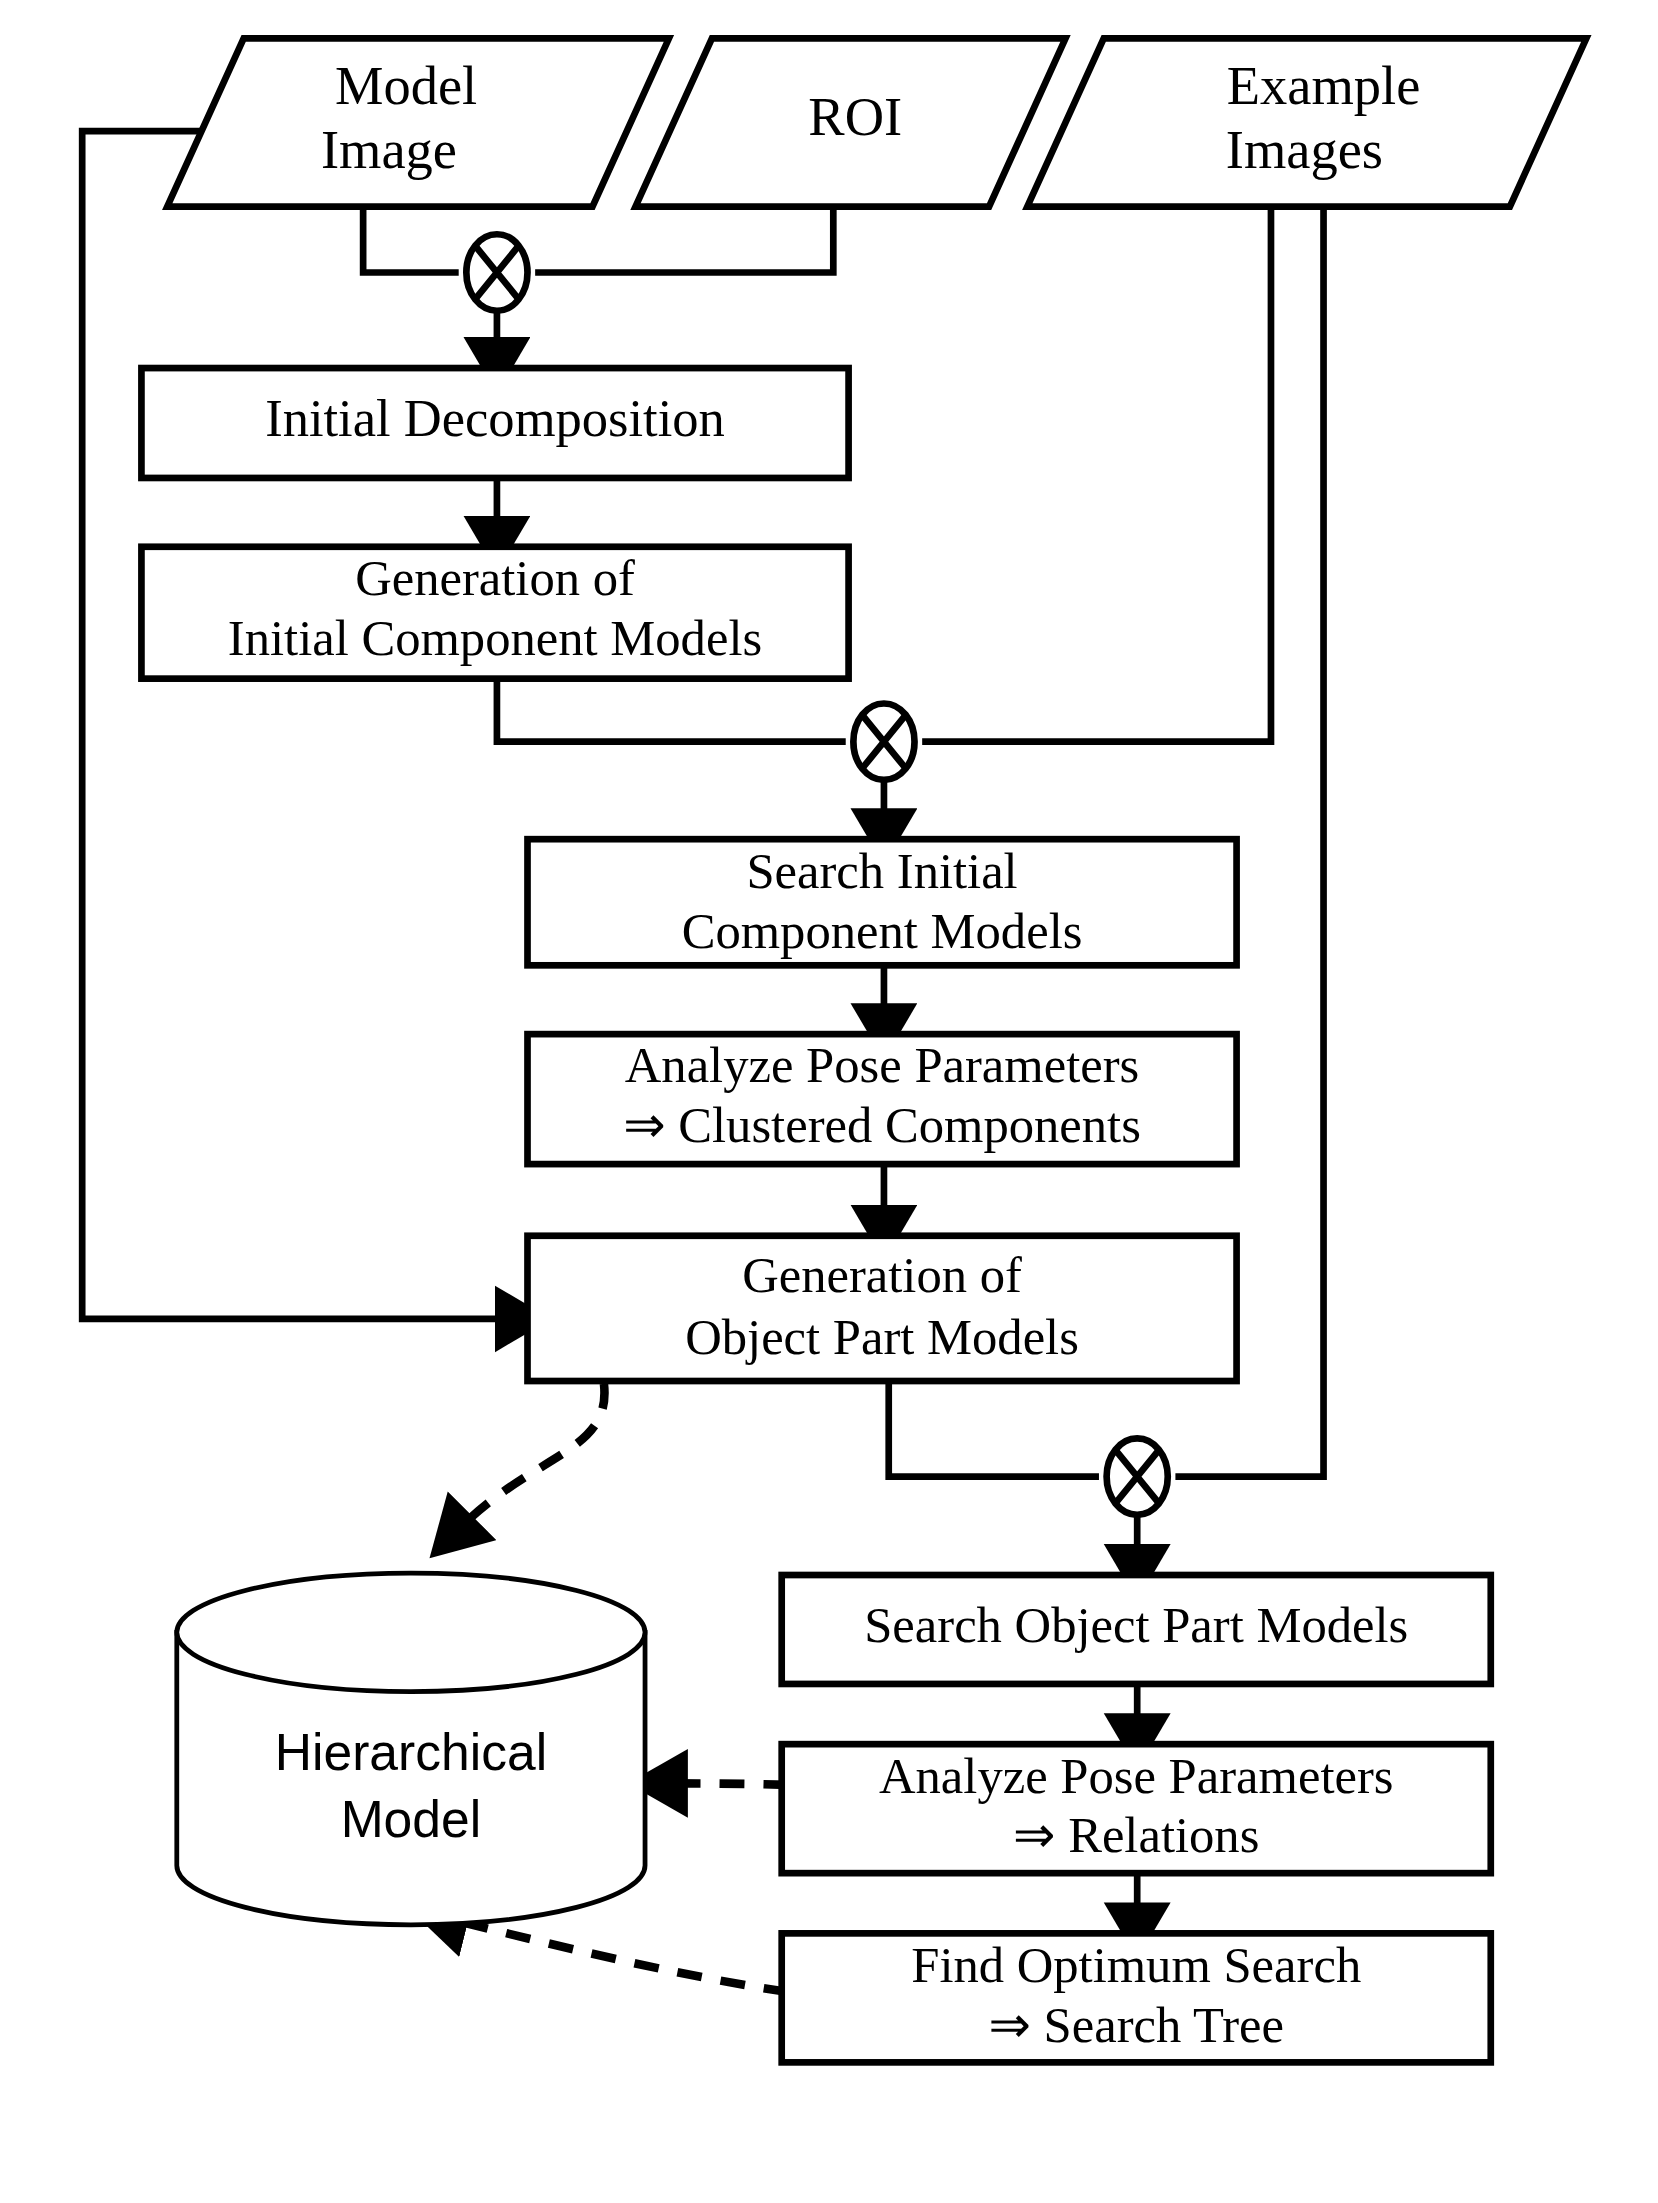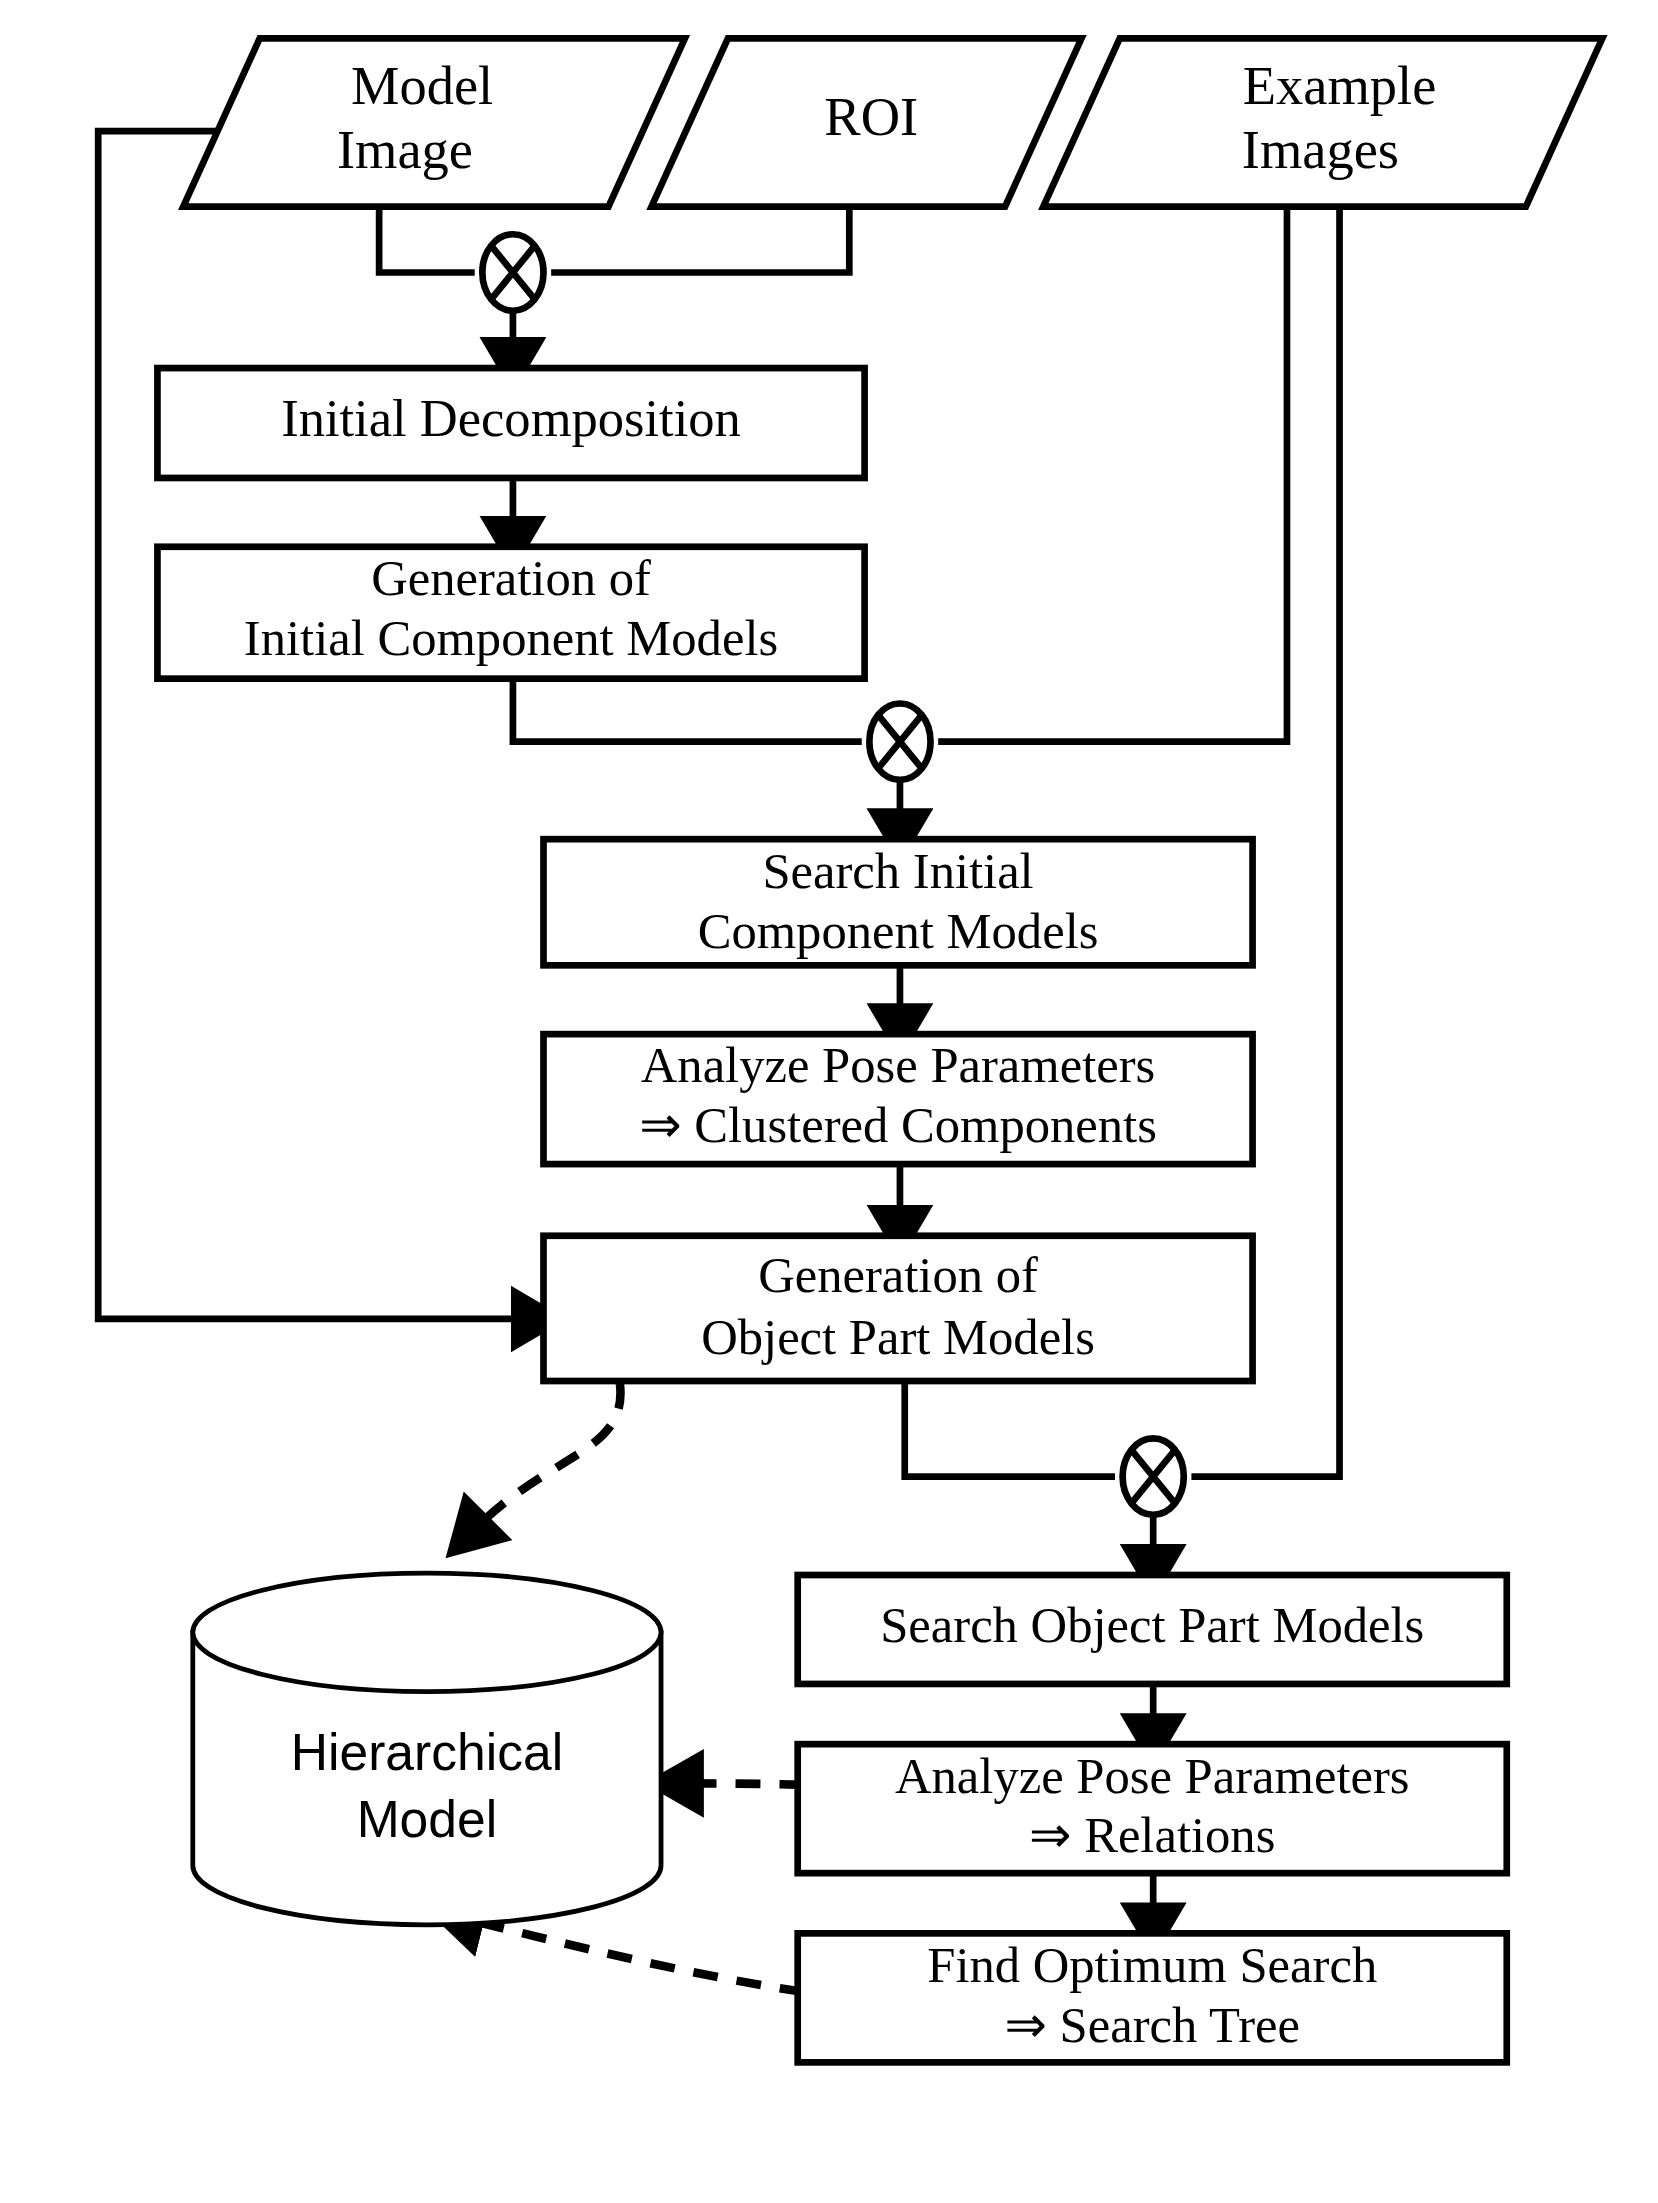--- a/index.html
+++ b/index.html
@@ -1,21 +1,21 @@
 <!DOCTYPE html>
 <html><head>
 <meta charset="utf-8">
 <style>
   html,body{margin:0;padding:0;background:#ffffff;}
   body{
     width:1658px;height:2203px;
     font-family:"Liberation Serif", serif;
     overflow:hidden;
   }
-  #stage{position:relative;width:1456px;height:2203px;background:#fff;margin-left:16px;}
+  #stage{position:relative;width:1456px;height:2203px;background:#fff;}
   svg{display:block;}
   .nodeText{
     font-family:"Liberation Serif", serif;
     fill:#000;
     text-anchor:middle;
     dominant-baseline:middle;
   }
   .sansText{
     font-family:"Liberation Sans", sans-serif;
     fill:#000;

